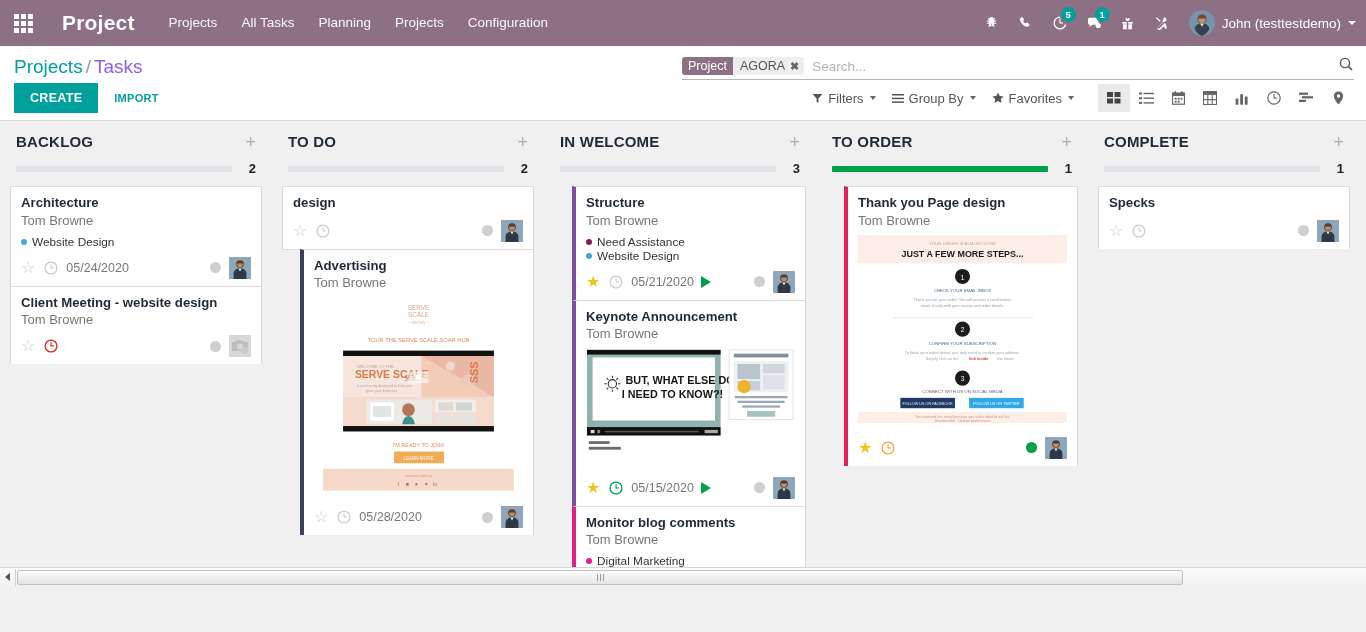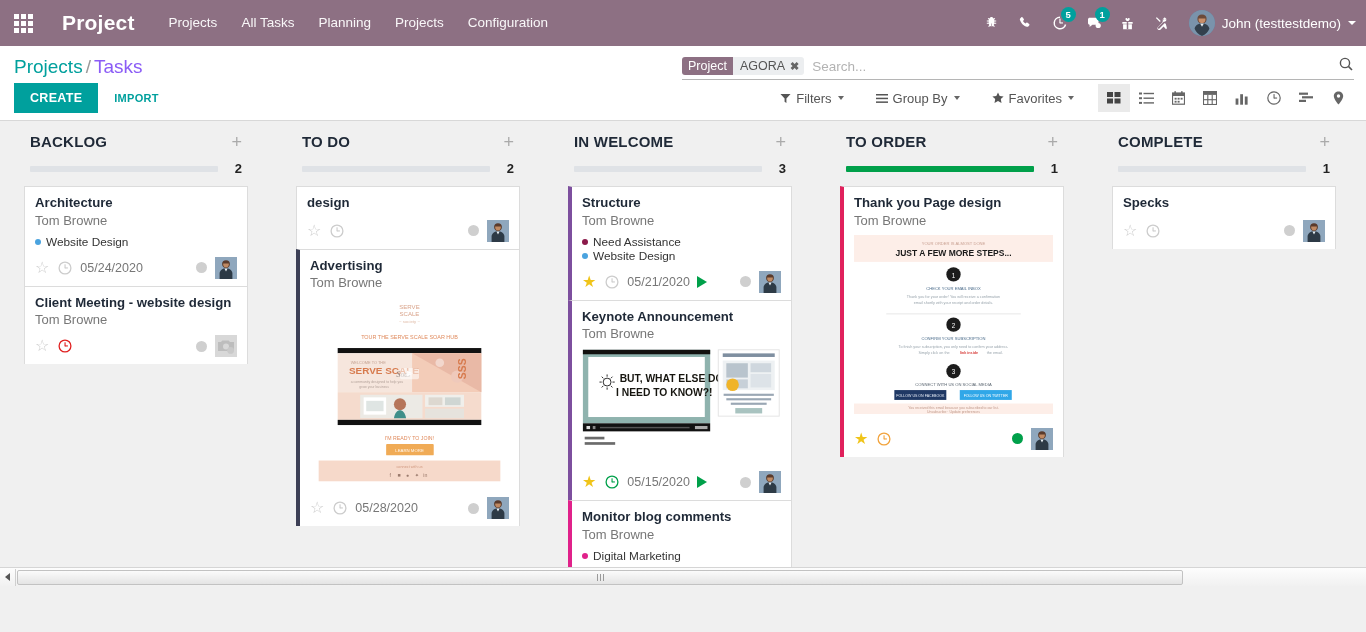--- a/index.html
+++ b/index.html
@@ -62,52 +62,52 @@
 
   .cp-row2 { display: flex; align-items: center; padding: 5px 12px 7px 14px; }
   .cp-row2 .left-sp { flex: 1; }
   .cp-btns { display: flex; align-items: center; }
   .btn-create {
     background: #00a09d; color: #fff; border: none; font-size: 12.5px;
     font-weight: bold; padding: 8px 16px; cursor: pointer; letter-spacing: .3px;
     font-family: inherit; margin-right: 6px;
   }
   .btn-import { color: #00a09d; font-size: 11px; font-weight: bold; cursor: pointer; padding: 8px 10px; letter-spacing: .3px; }
-  .filters { display: flex; align-items: center; margin-right: 16px; gap: 16px; }
+  .filters { display: flex; align-items: center; margin-right: 16px; }
   .fdrop { display: flex; align-items: center; color: #555; font-size: 13px; cursor: pointer; padding: 4px 8px; }
   .fdrop svg { margin-right: 5px; }
   .caret-d { margin-left: 6px; border-left: 3.5px solid transparent; border-right: 3.5px solid transparent; border-top: 4px solid #666; }
   .views { display: flex; align-items: center; }
   .vbtn {
     width: 32px; height: 28px; display: flex; align-items: center; justify-content: center;
     cursor: pointer; color: #666;
   }
   .vbtn.active { background: #eaeaea; }
 
   
   .kanban {
     height: 446px; display: flex; background: #f0f0f0;
     padding: 0; overflow: hidden; position: relative;
   }
-  .col { width: 272px; flex: none; padding: 0 24px; display: flex; flex-direction: column; }
+  .col { width: 272px; flex: none; padding: 0 10px; display: flex; flex-direction: column; }
   .col-head { padding: 12px 6px 0 6px; }
   .col-title-row { display: flex; align-items: center; }
   .col-title { font-size: 15px; font-weight: bold; color: #1f2937; letter-spacing: .2px; }
   .col-plus { margin-left: auto; color: #aaa; font-size: 18px; cursor: pointer; line-height: 12px; font-weight: 300; }
   .col-bar-row { display: flex; align-items: center; margin-top: 11px; }
   .pbar { height: 6px; background: #dfe2e6; flex: 1; margin-right: 14px; border-radius: 1px; }
   .pbar.green { background: #00a04a; }
   .col-count { font-size: 13px; font-weight: bold; color: #222; min-width: 10px; text-align: right; }
   .col-body { margin-top: 10px; overflow: hidden; }
 
   .card {
     background: #fff; border: 1px solid #dcdcdc; margin-bottom: -1px;
     padding: 8px 10px 7px 10px; position: relative; cursor: pointer;
   }
-  .card.stripe { border-left-width: 4px; border-left-style: solid; }
+  .card.stripe { border-left-width: 4px; border-left-style: solid; margin-left: 18px; }
   .card-title { font-size: 13.2px; font-weight: bold; color: #1f2937; line-height: 1.25; }
   .card-sub { font-size: 13px; color: #777; margin-top: 1px; }
   .tags { margin-top: 7px; font-size: 11.8px; color: #333; display: flex; flex-wrap: wrap; align-items: flex-end; }
   .tag { display: flex; align-items: center; margin-right: 9px; }
   .tag .dot { width: 6px; height: 6px; border-radius: 50%; margin-right: 5px; flex: none; }
   .card-foot { display: flex; align-items: center; margin-top: 8px; }
   .star { font-size: 16px; color: #ccc; cursor: pointer; line-height: 1; margin-right: 9px; }
   .star.on { color: #f0c419; }
   .clk { margin-right: 8px; cursor: pointer; display: flex; align-items: center; }
   .cdate { font-size: 12.5px; color: #777; margin-right: 7px; }

